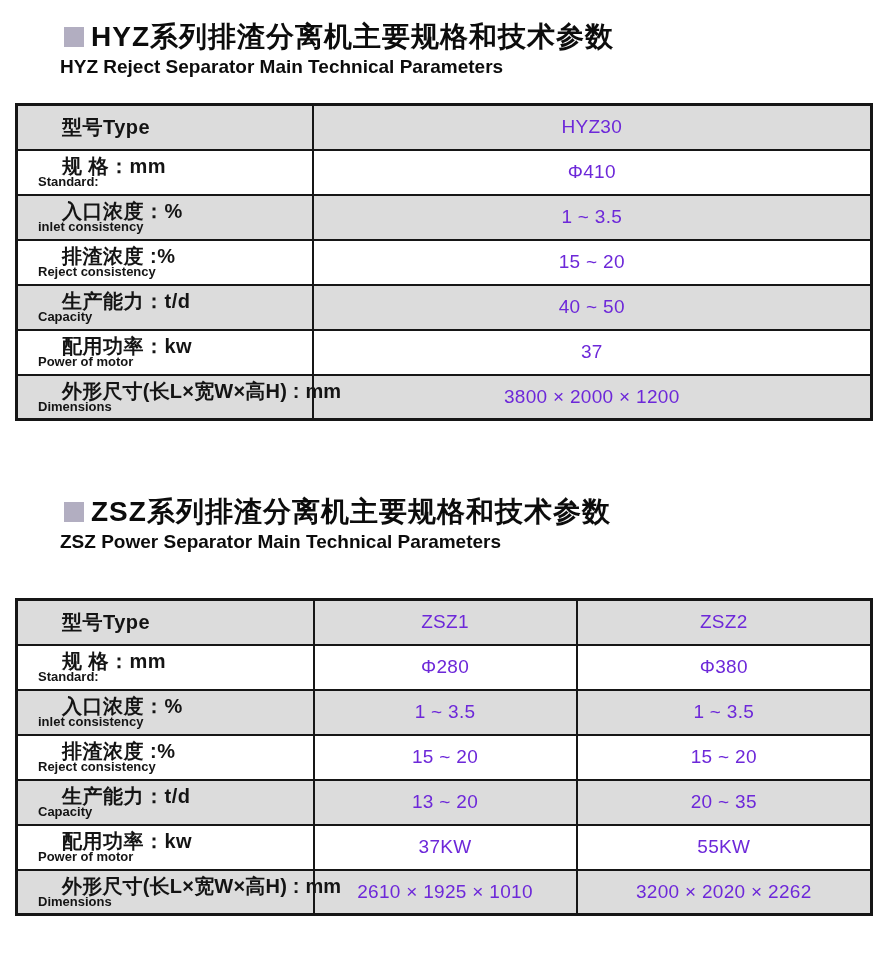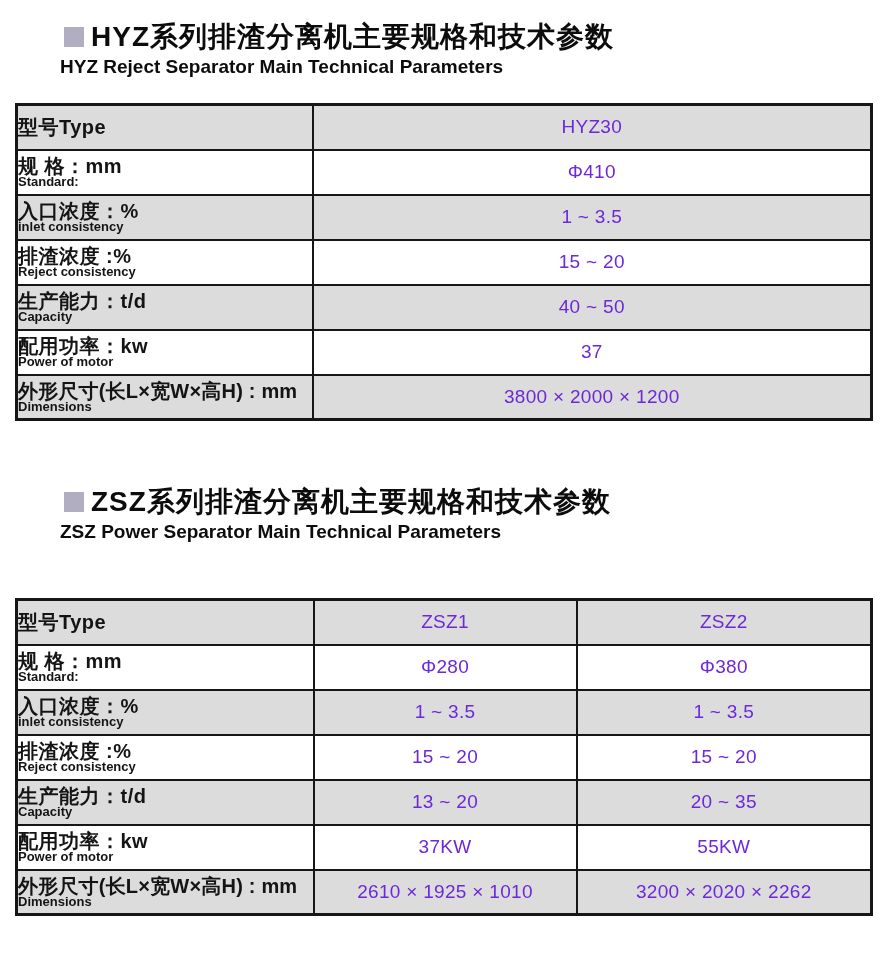--- a/index.html
+++ b/index.html
@@ -67,47 +67,49 @@
   table.spec tr:nth-child(even) td { background: var(--row-plain); }
 
   td.label-cell { padding: 2px 8px 2px 11px; }
   .label-cn {
     display: block;
     font-size: 20px;
     font-weight: 700;
     line-height: 1.05;
     letter-spacing: 0.5px;
     white-space: nowrap;
+    margin-left: 44px;
   }
   .label-cn.small { font-size: 20px; letter-spacing: 0.2px; }
   .label-en {
     display: block;
     font-size: 13px;
     font-weight: 700;
     line-height: 1;
     margin-top: -2px;
     white-space: nowrap;
+    padding-left: 20px;
   }
   td.value-cell {
     text-align: center;
     font-size: 19px;
     font-weight: 400;
     color: #6d28d9;
     letter-spacing: 0.3px;
   }
   td.header-cell .label-cn { font-size: 20px; }
 
   #tbl-hyz { top: 103px; }
   #tbl-hyz col.c-label { width: 296px; }
   #tbl-zsz { top: 598px; }
   #tbl-zsz col.c-label { width: 297px; }
   #tbl-zsz col.c-v1 { width: 263px; }
 
   #title-hyz { top: 22px; }
-  #title-zsz { top: 487px; }
+  #title-zsz { top: 497px; }
 </style>
 </head>
 <body>
 
 <div class="page">
 
   <div class="section-title" id="title-hyz">
     <div class="title-line">
       <span class="bullet"></span>
       <span class="title-cn">HYZ系列排渣分离机主要规格和技术参数</span>

